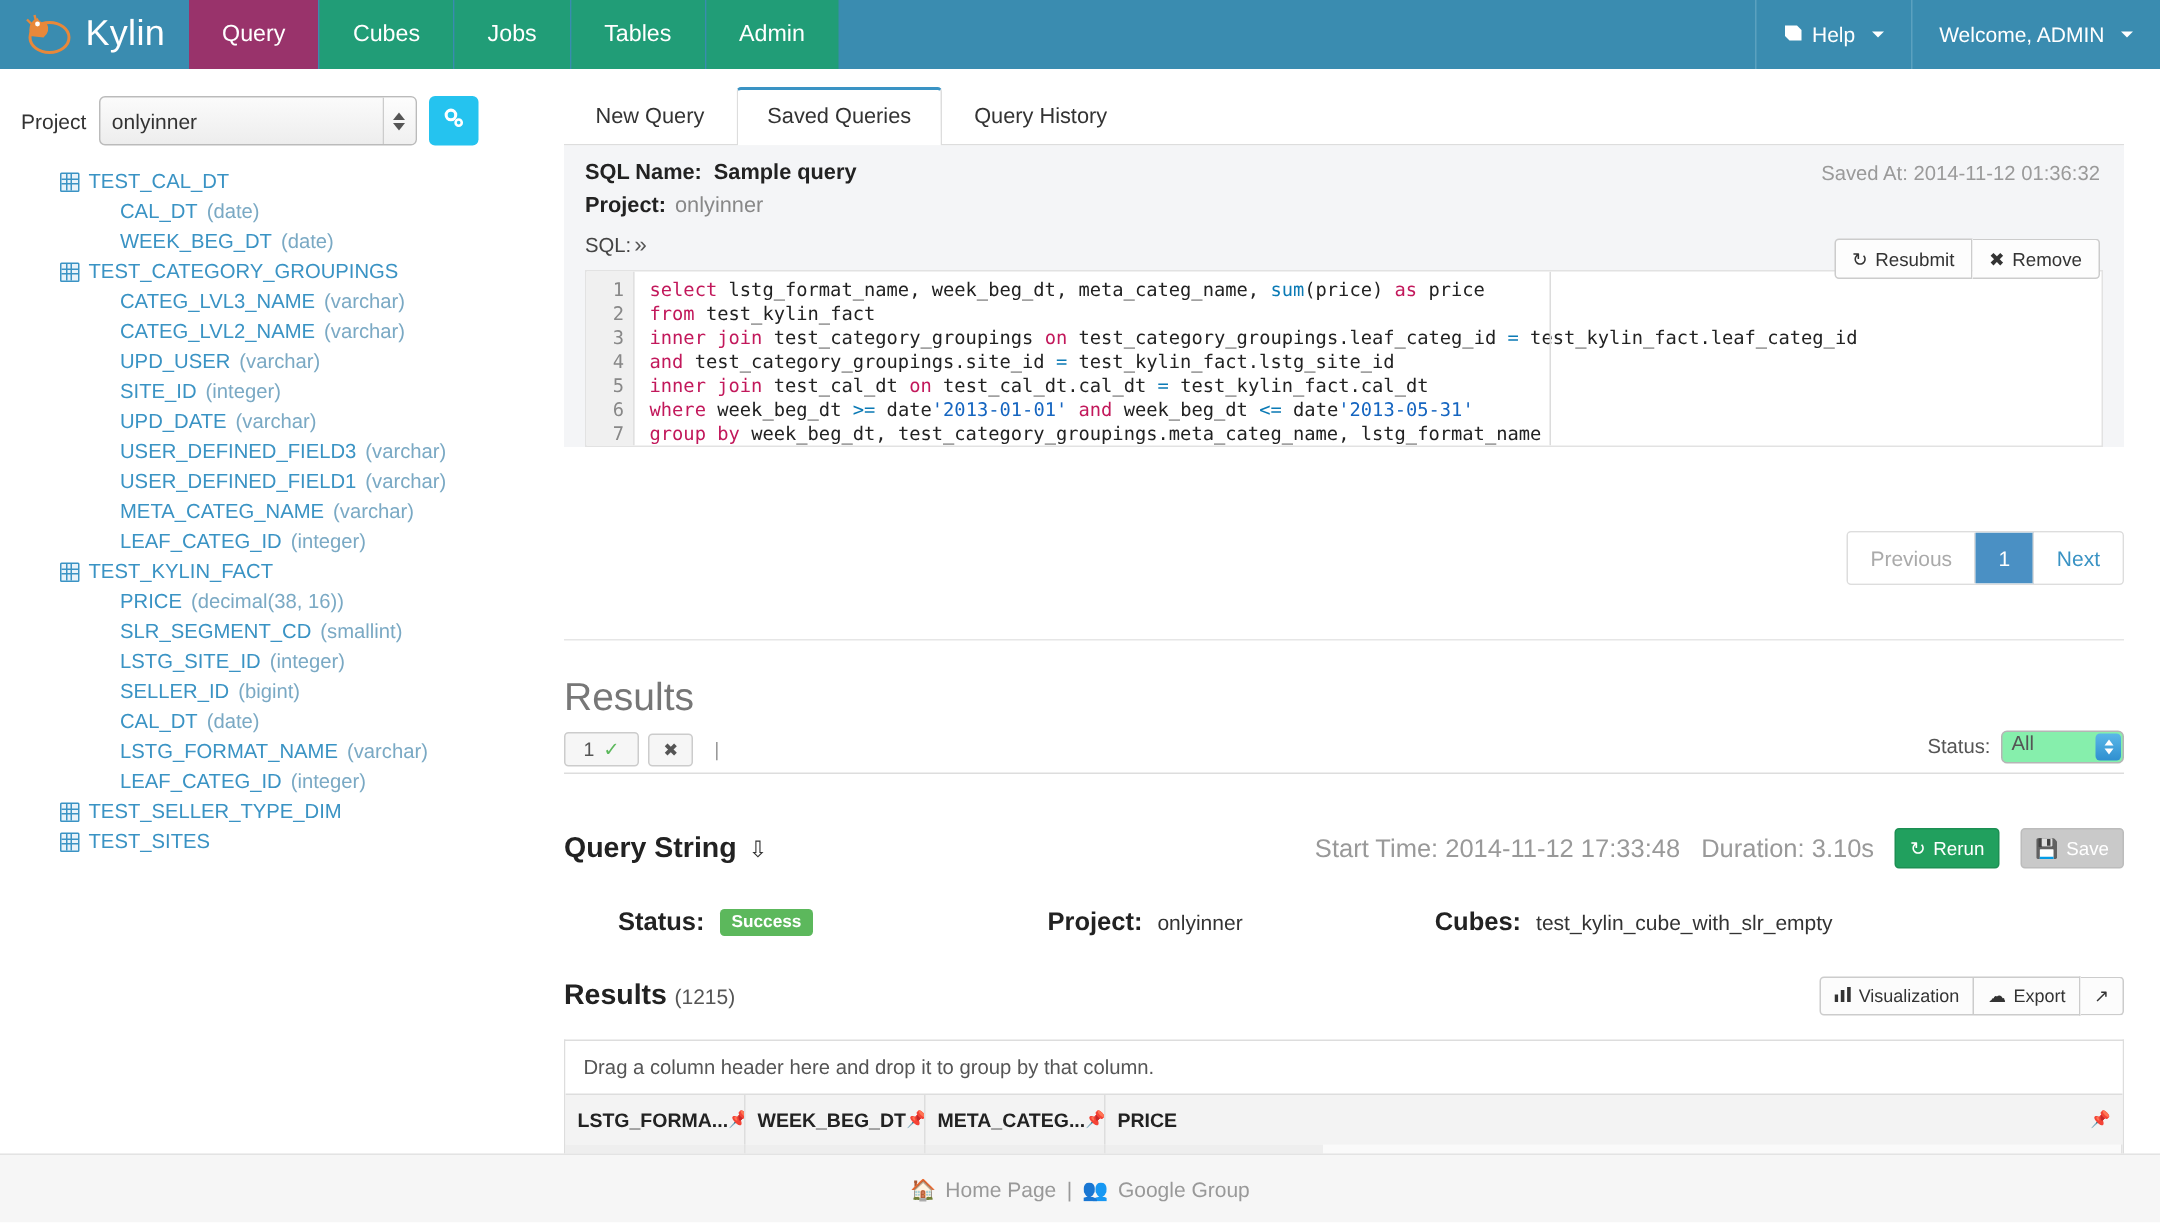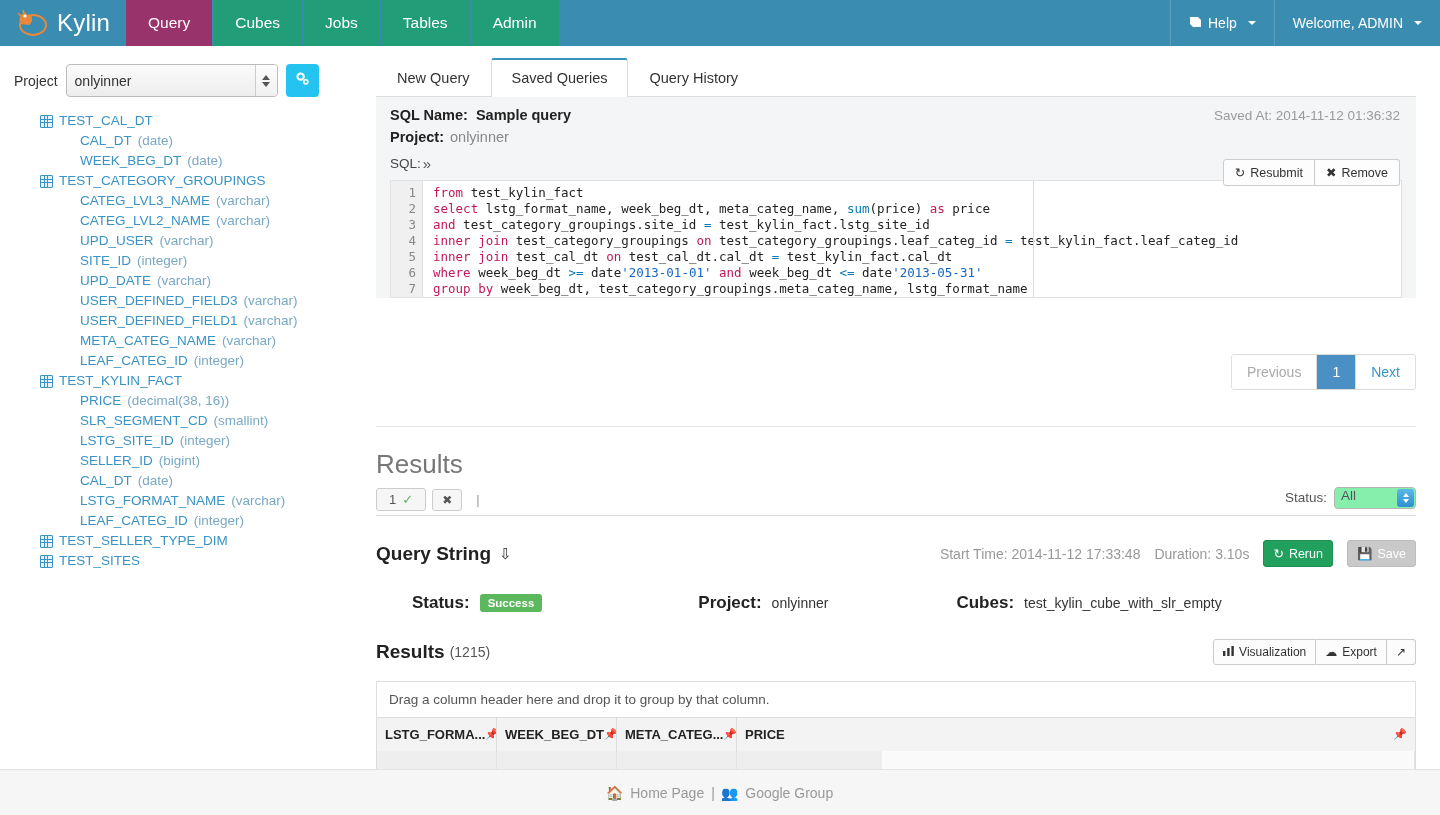--- a/index.html
+++ b/index.html
@@ -197,25 +197,25 @@
   }
   .sel-sm .spin2 {
     position: absolute; right: 1px; top: 1px; bottom: 1px; width: 17px;
     background: linear-gradient(#5bb8e8, #2f8fd0); border-radius: 3px;
     display: flex; flex-direction: column; align-items: center;
     justify-content: center; gap: 2px;
   }
   .spin2 .u { width:0;height:0;border-left:3.5px solid transparent;border-right:3.5px solid transparent;border-bottom:4px solid #fff; }
   .spin2 .d { width:0;height:0;border-left:3.5px solid transparent;border-right:3.5px solid transparent;border-top:4px solid #fff; }
 
-  .qs-row { display: flex; align-items: center; margin-top: 24px; }
+  .qs-row { display: flex; align-items: center; margin-top: 36px; }
   .qs-title { font-size: 19px; color: #222; font-weight: bold; display: flex; align-items: center; gap: 8px; }
   .chev-dbl { font-size: 15px; color: #333; font-weight: normal; }
   .qs-meta { margin-left: auto; display: flex; align-items: center; gap: 14px; }
-  .qs-meta .m { font-size: 14px; color: #999; }
+  .qs-meta .m { font-size: 17px; color: #999; }
   .btn-green {
     background: #21a05e; color: #fff; border: 1px solid #1c8f53;
     font-size: 12.5px; padding: 5px 9px; border-radius: 3px;
     display: inline-flex; align-items: center; gap: 5px; cursor: pointer;
   }
   .btn-gray {
     background: #c9c9c9; color: #fff; border: 1px solid #bcbcbc;
     font-size: 12.5px; padding: 5px 9px; border-radius: 3px;
     display: inline-flex; align-items: center; gap: 5px; cursor: pointer;
   }
@@ -473,24 +473,24 @@
             <div>2</div>
             <div>3</div>
             <div>4</div>
             <div>5</div>
             <div>6</div>
             <div>7</div>
             <div>8</div>
           </div>
         <div class="codearea">
           <div class="caretbar"></div>
-        <div class="line"><span class="kw">from</span> test_kylin_fact</div>
-            <div class="line"><span class="kw">select</span> lstg_format_name, week_beg_dt, meta_categ_name, <span class="fn">sum</span>(price) <span class="kw">as</span> price</div>
+        <div class="line"><span class="kw">select</span> lstg_format_name, week_beg_dt, meta_categ_name, <span class="fn">sum</span>(price) <span class="kw">as</span> price</div>
+            <div class="line"><span class="kw">from</span> test_kylin_fact</div>
+            <div class="line"><span class="kw">inner</span> <span class="kw">join</span> test_category_groupings <span class="kw">on</span> test_category_groupings.leaf_categ_id<span class="fn"> = </span>test_kylin_fact.leaf_categ_id</div>
             <div class="line"><span class="kw">and</span> test_category_groupings.site_id<span class="fn"> = </span>test_kylin_fact.lstg_site_id</div>
-            <div class="line"><span class="kw">inner</span> <span class="kw">join</span> test_category_groupings <span class="kw">on</span> test_category_groupings.leaf_categ_id<span class="fn"> = </span>test_kylin_fact.leaf_categ_id</div>
             <div class="line"><span class="kw">inner</span> <span class="kw">join</span> test_cal_dt <span class="kw">on</span> test_cal_dt.cal_dt<span class="fn"> = </span>test_kylin_fact.cal_dt</div>
             <div class="line"><span class="kw">where</span> week_beg_dt <span class="fn">&gt;=</span> date<span class="num">'2013-01-01'</span> <span class="kw">and</span> week_beg_dt <span class="fn">&lt;=</span> date<span class="num">'2013-05-31'</span></div>
             <div class="line"><span class="kw">group</span> <span class="kw">by</span> week_beg_dt, test_category_groupings.meta_categ_name, lstg_format_name</div>
           </div>
       </div>
     </div>
 
     <div class="pager-wrap">
       <div class="pager">
         <div class="pg disabled">Previous</div>

